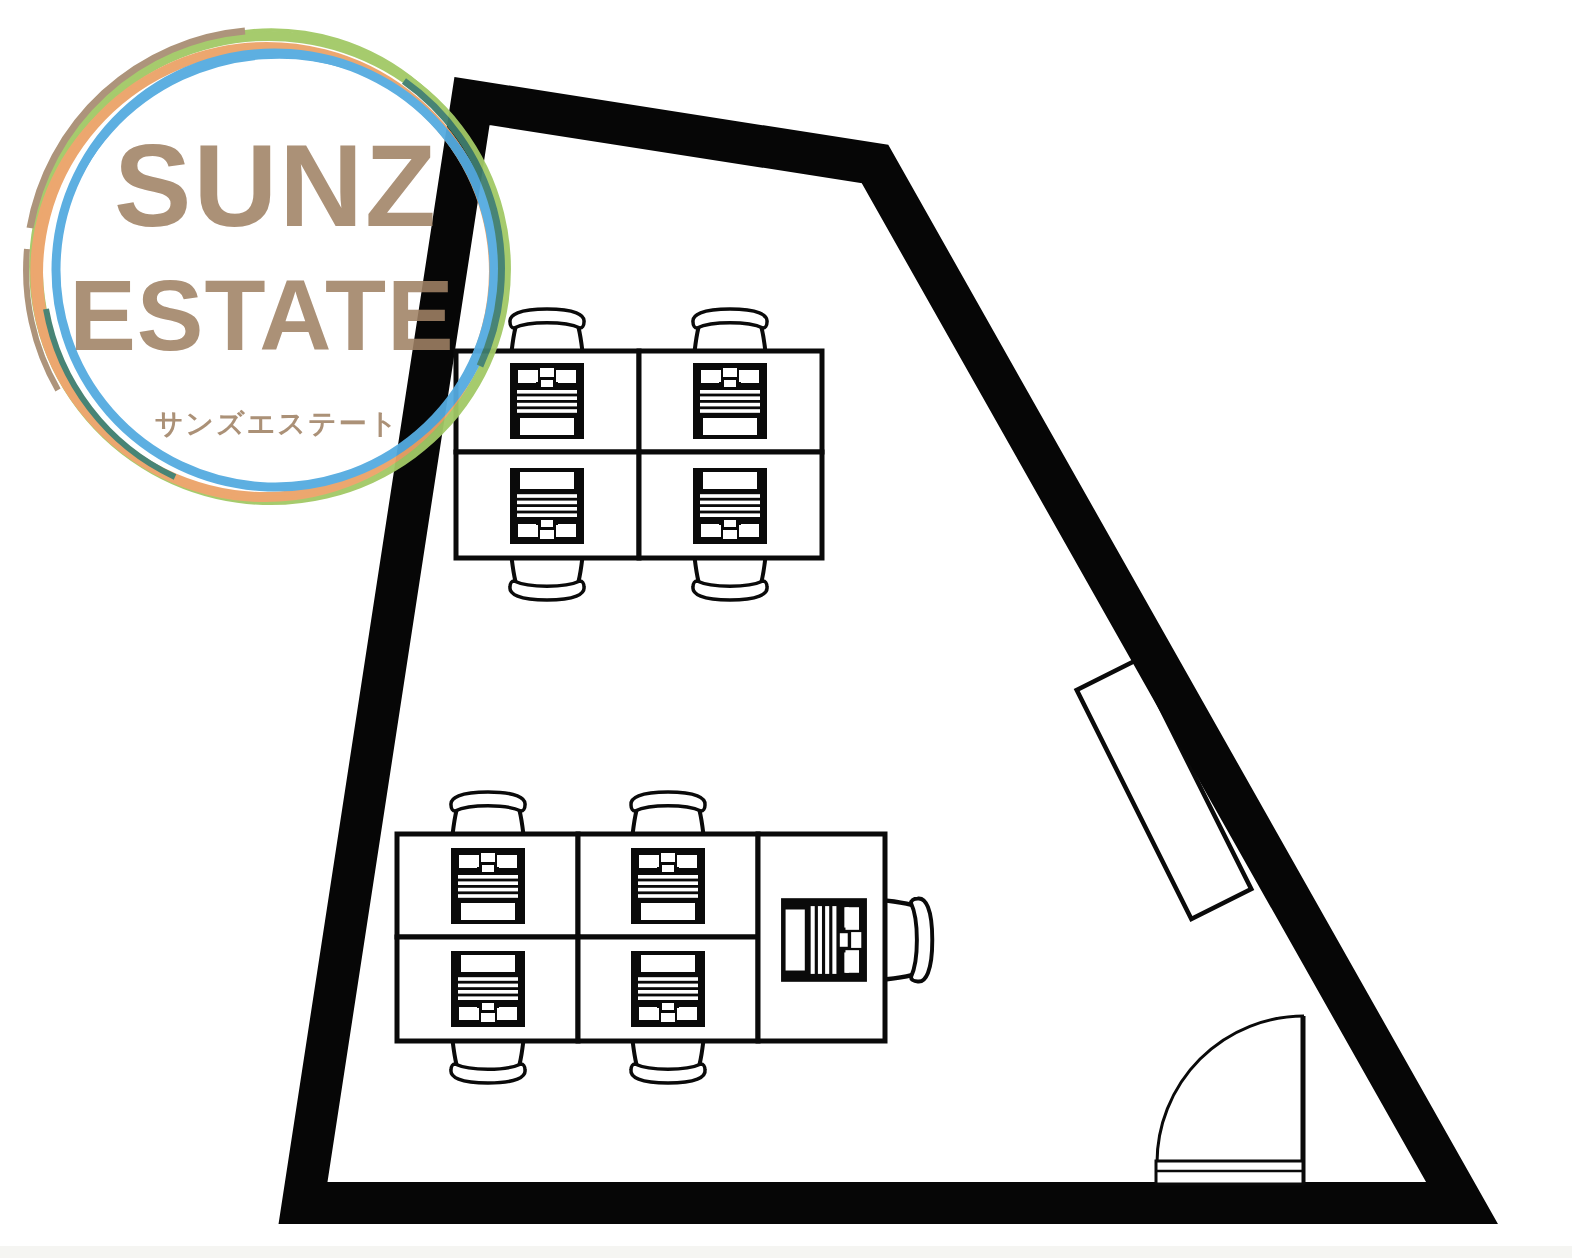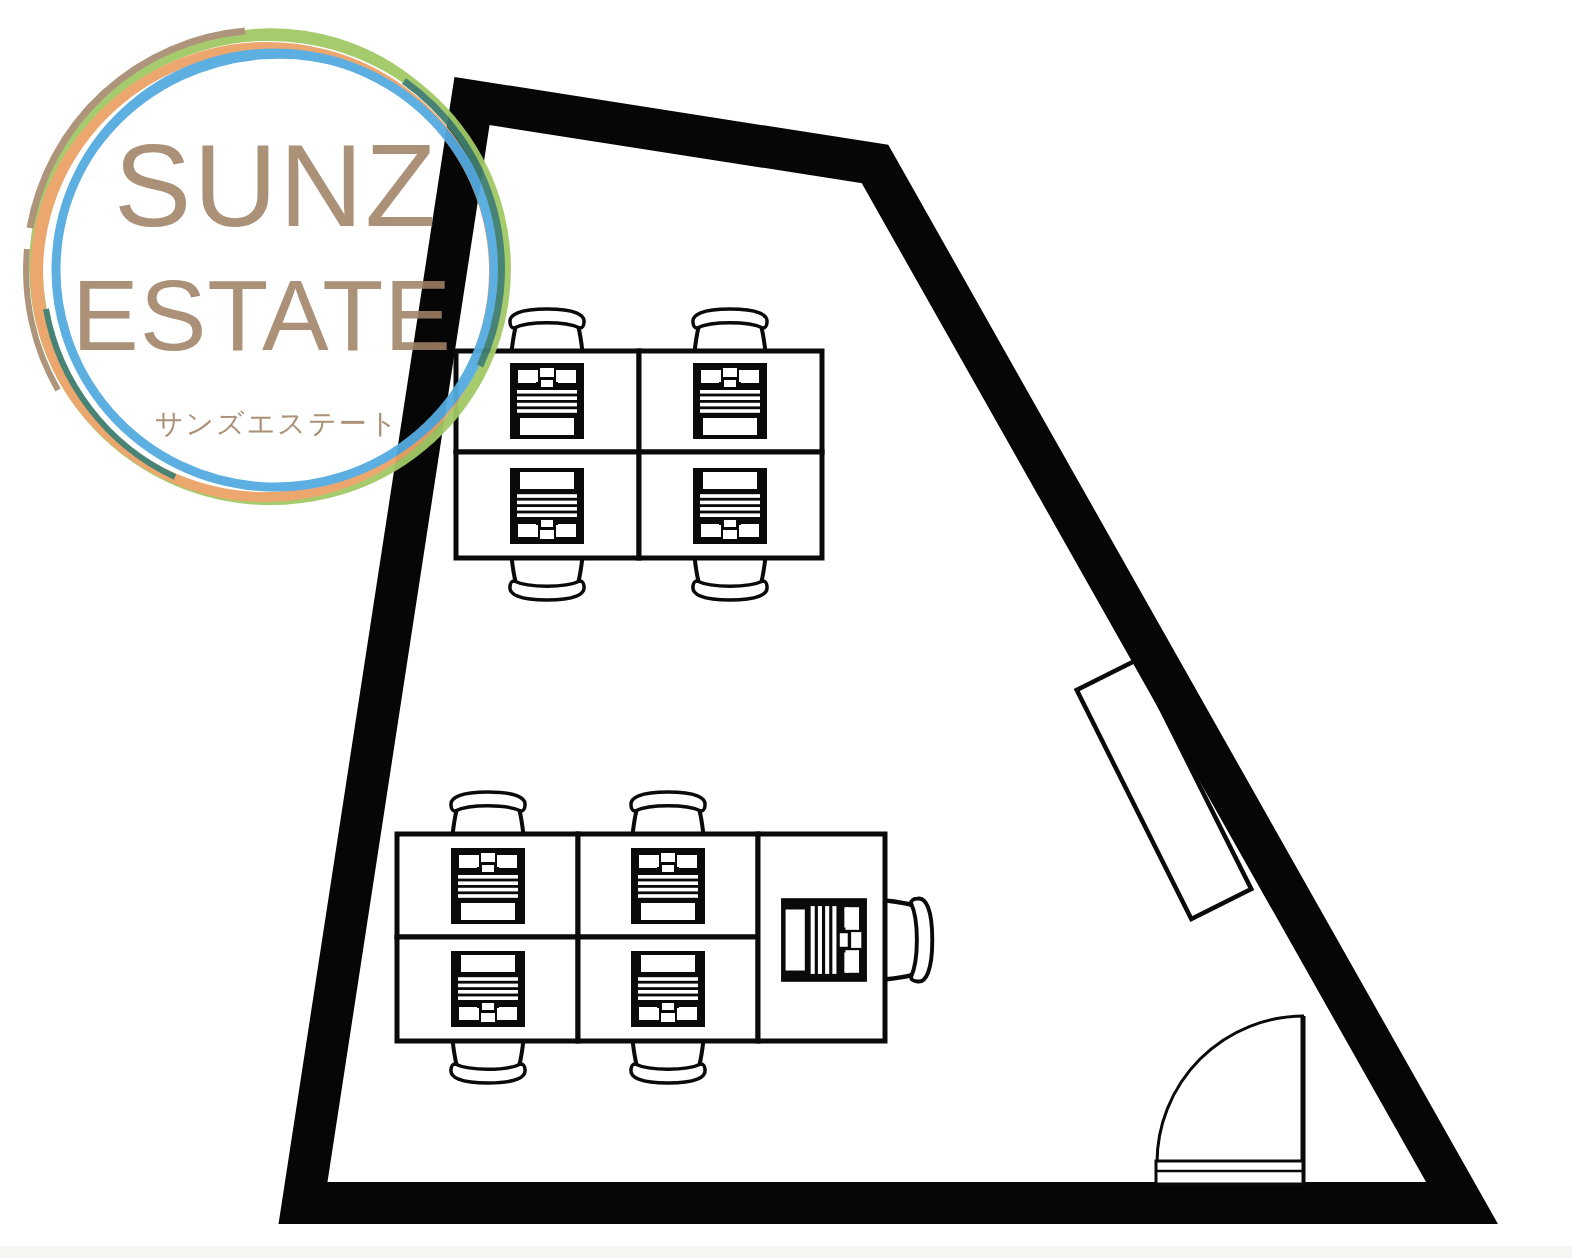--- a/index.html
+++ b/index.html
@@ -3,20 +3,21 @@
 <meta charset="utf-8">
 <style>
   html, body { margin: 0; padding: 0; background: #ffffff; }
   .canvas-wrap {
     position: relative;
     width: 1572px;
     height: 1258px;
     background: #ffffff;
     overflow: hidden;
     font-family: "Liberation Sans", sans-serif;
+    font-weight: bold;
   }
   svg { display: block; }
   .logo-text {
     font-family: "Liberation Sans", "DejaVu Sans", sans-serif;
     opacity: 0.88;
   }
 </style>
 </head>
 <body>
 

